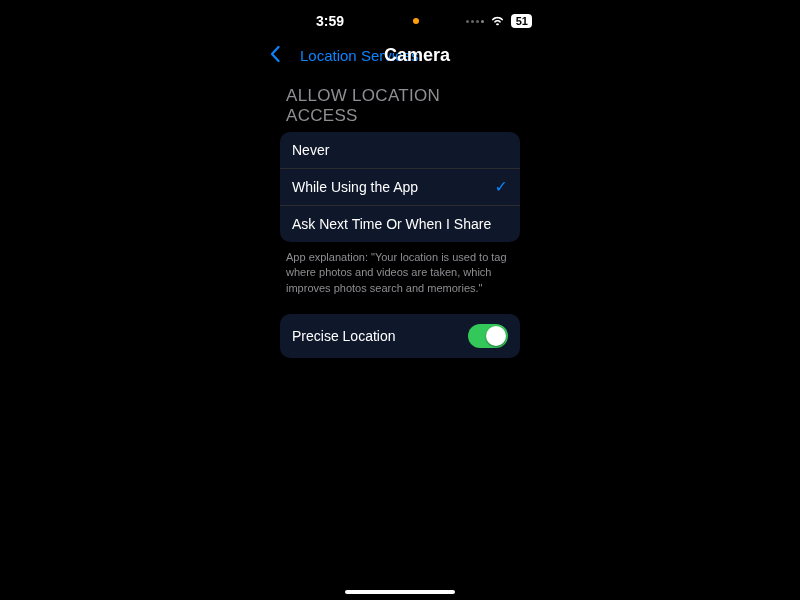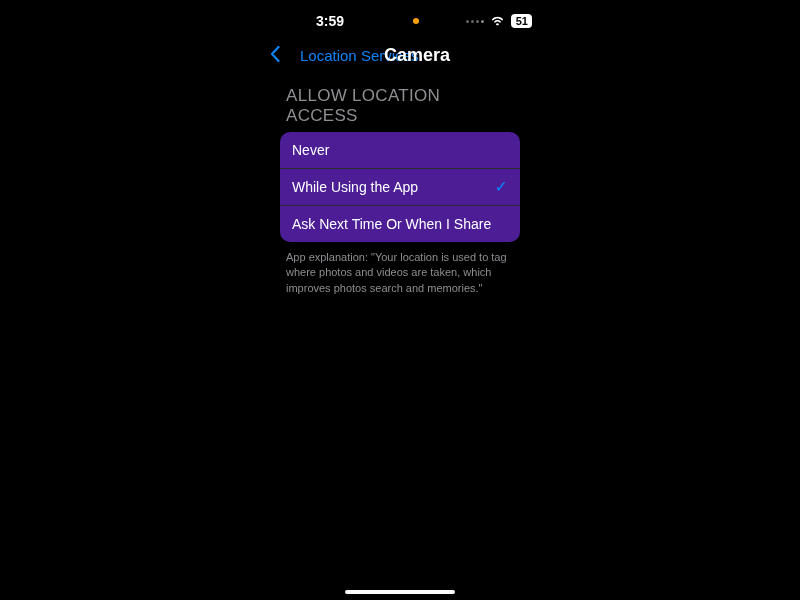--- a/index.html
+++ b/index.html
@@ -89,21 +89,21 @@
       width: 240px;
     }
     .section-header {
       font-size:17px;
       letter-spacing:0.3px;
       color:#8e8e93;
       text-transform:uppercase;
       margin: 4px 6px 6px 6px;
     }
     .group {
-      background:#4c1d95;
+      background:#0f172a;
       border-radius:10px;
       overflow:hidden;
     }
     .row {
       display:flex;
       align-items:center;
       justify-content:space-between;
       padding: 10px 12px;
       font-size:14px;
       color:#fff;
@@ -195,16 +195,24 @@
     </div>
     <div class="row">
       <span>Ask Next Time Or When I Share</span>
     </div>
   </div>
 
   <div class="footer-text">App explanation: "Your location is used to tag where photos and videos are taken, which improves photos search and memories."</div>
 
   <div style="height:18px"></div>
 
+  <div class="group">
+    <div class="row" style="cursor:default;">
+      <span>Precise Location</span>
+      <span class="switch">
+        <span class="knob"></span>
+      </span>
+    </div>
+  </div>
 
 </div>
 
 <div class="home-indicator"></div>
 
 </body></html>

